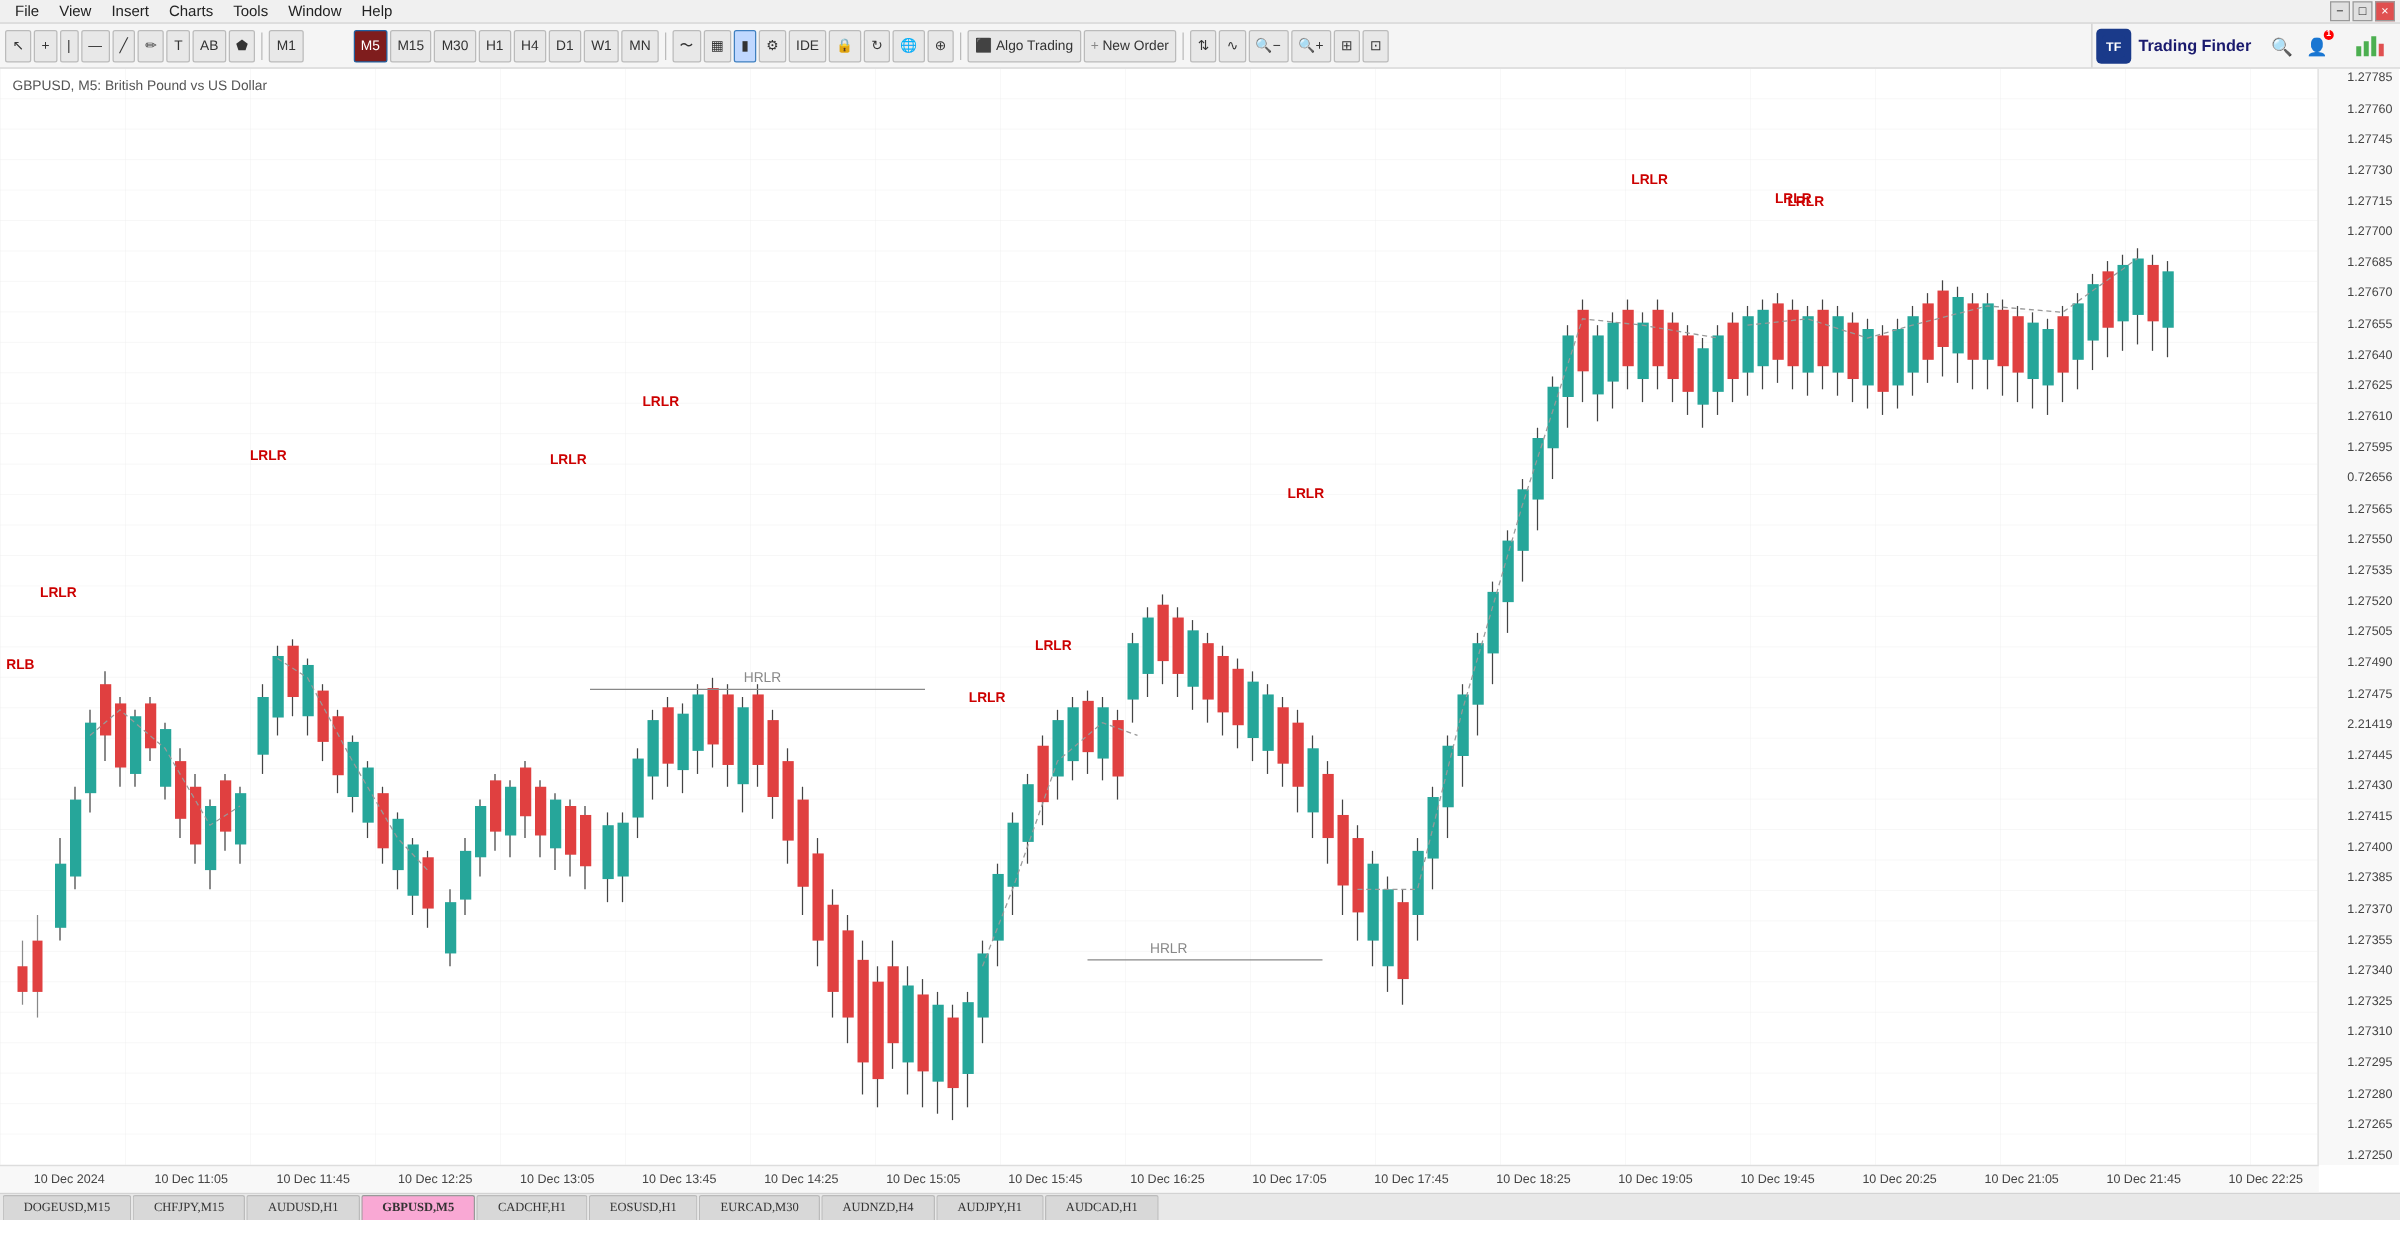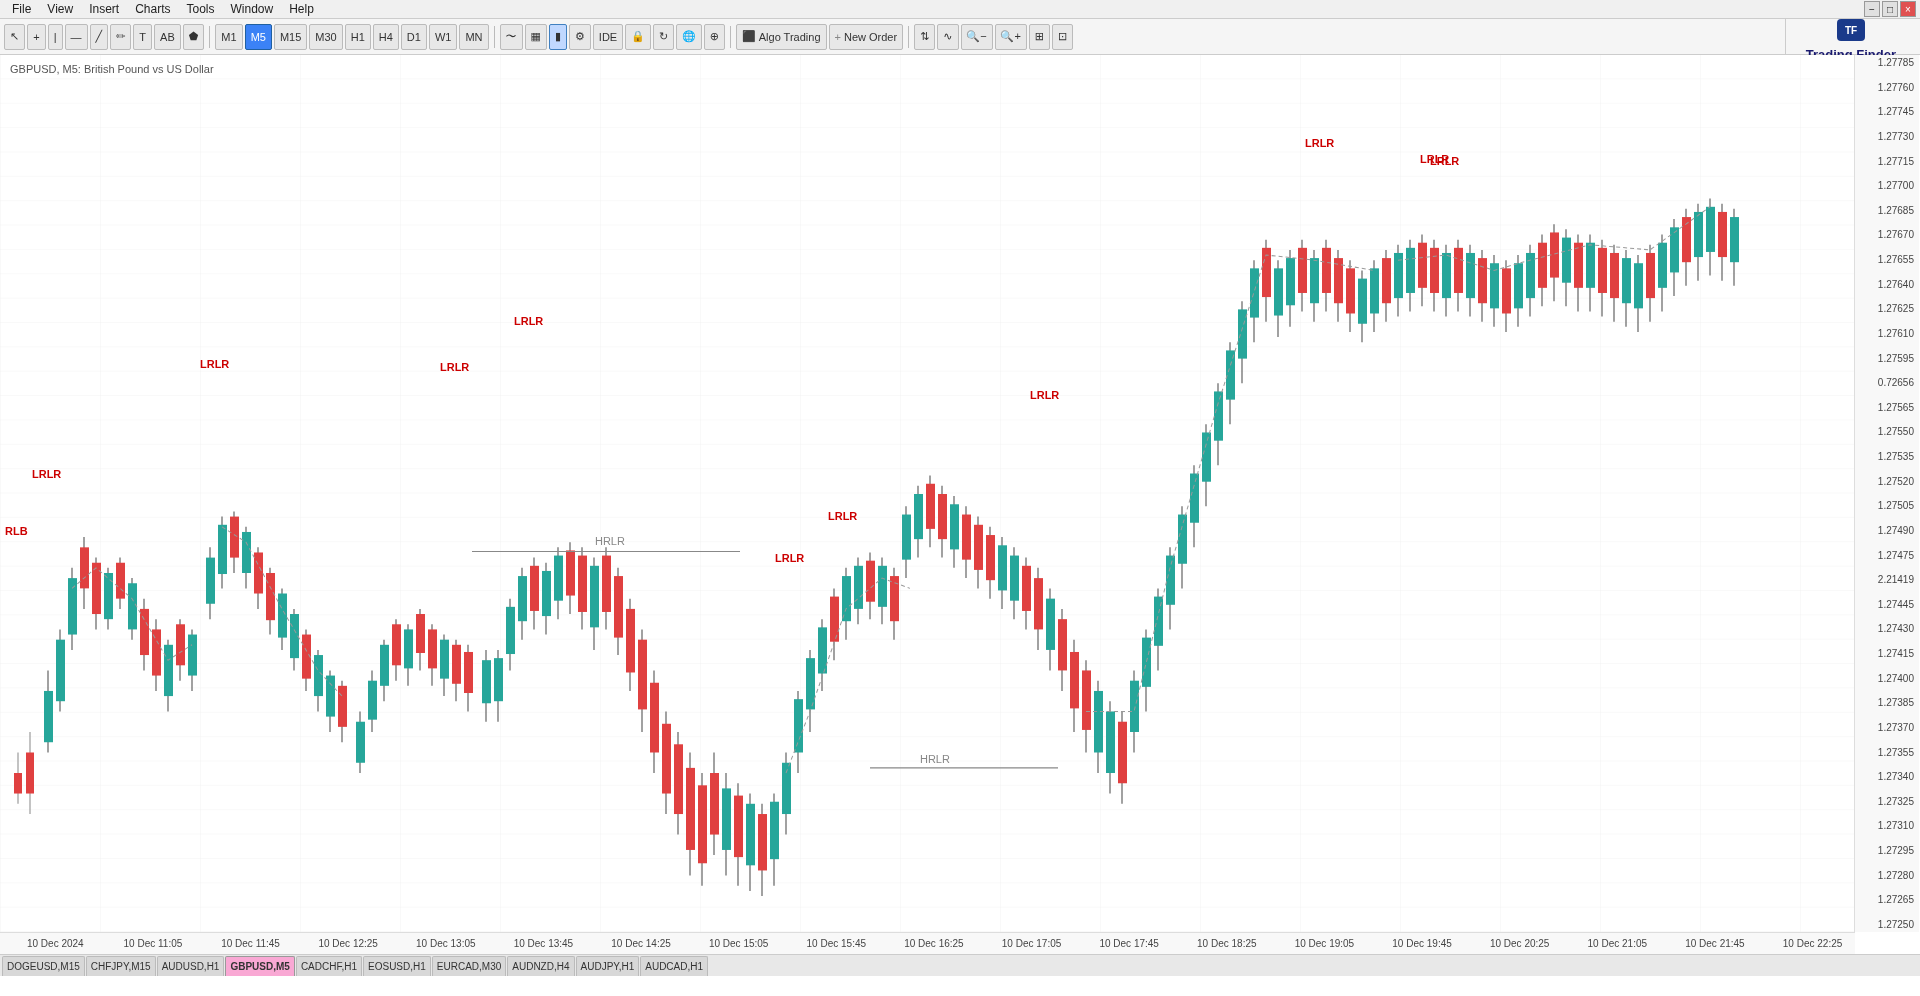--- a/index.html
+++ b/index.html
@@ -50,32 +50,31 @@
       background: #e8e8e8;
       border: 1px solid #bbb;
       border-radius: 2px;
       font-size: 11px;
       cursor: pointer;
       display: flex; align-items: center; justify-content: center;
       color: #333;
       white-space: nowrap;
     }
     .tb-btn.active { background: #c0d8ff; border-color: #4080c0; }
-    .tb-btn.active-blue { background: #3b82f6; color: white; border-color: #2060a0; }
+    .tb-btn.active-blue { background: #7f1d1d; color: white; border-color: #2060a0; margin-left: 38px; }
     .tb-sep { width: 1px; height: 22px; background: #bbb; margin: 0 3px; }
     .tb-spacer { flex: 1; }
 
     
     #tf-logo {
       display: flex; align-items: center; gap: 6px;
-      padding: 0 20px;
+      padding: 0 3px;
       font-size: 13px; font-weight: bold; color: #1a1a6e;
       border-left: 1px solid #ccc;
       height: 100%;
-      flex-direction: column;
     }
     .tf-logo-icon {
       width: 28px; height: 28px;
       background: #1a3a8a;
       border-radius: 4px;
       display: flex; align-items: center; justify-content: center;
       color: white; font-size: 14px; font-weight: bold;
     }
 
     
@@ -175,31 +174,32 @@
       height: 22px;
       background: #e8e8e8;
       border-top: 1px solid #ccc;
       display: flex;
       align-items: flex-end;
       padding: 0 2px;
       overflow: hidden;
     }
     .chart-tab {
       height: 20px;
-      padding: 0 4px;
+      padding: 0 16px;
       font-size: 10px;
       background: #d8d8d8;
       border: 1px solid #bbb;
       border-bottom: none;
       border-radius: 2px 2px 0 0;
       cursor: pointer;
       display: flex; align-items: center;
       color: #333;
       margin-right: 1px;
       white-space: nowrap;
+      font-family: Liberation Serif, serif;
     }
     .chart-tab.active {
       background: #f9a8d4;
       border-color: #999;
       font-weight: bold;
     }
 
     
     #top-right-icons {
       display: flex; align-items: center; gap: 6px;

